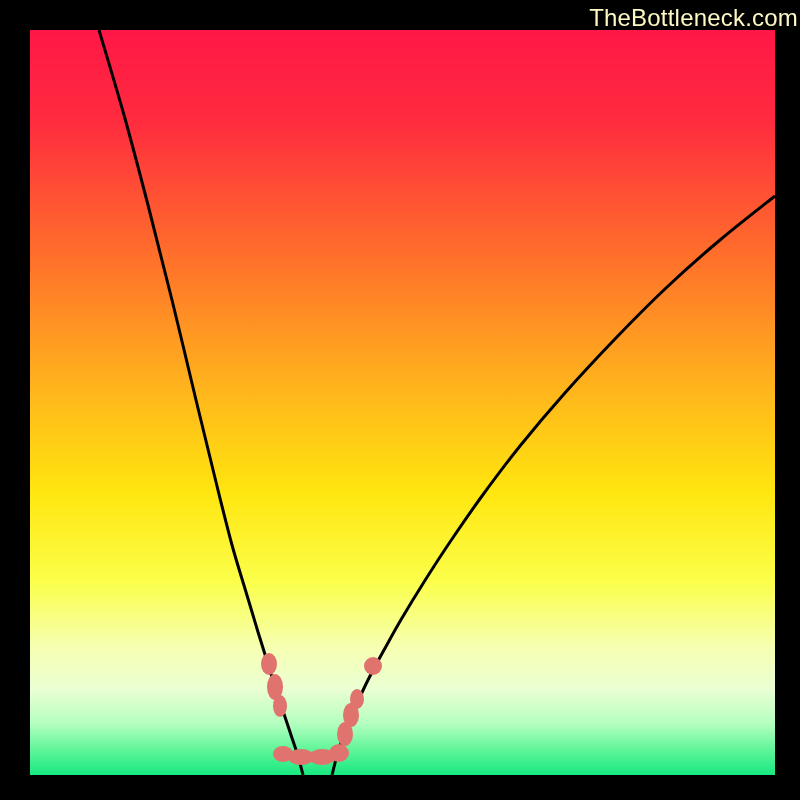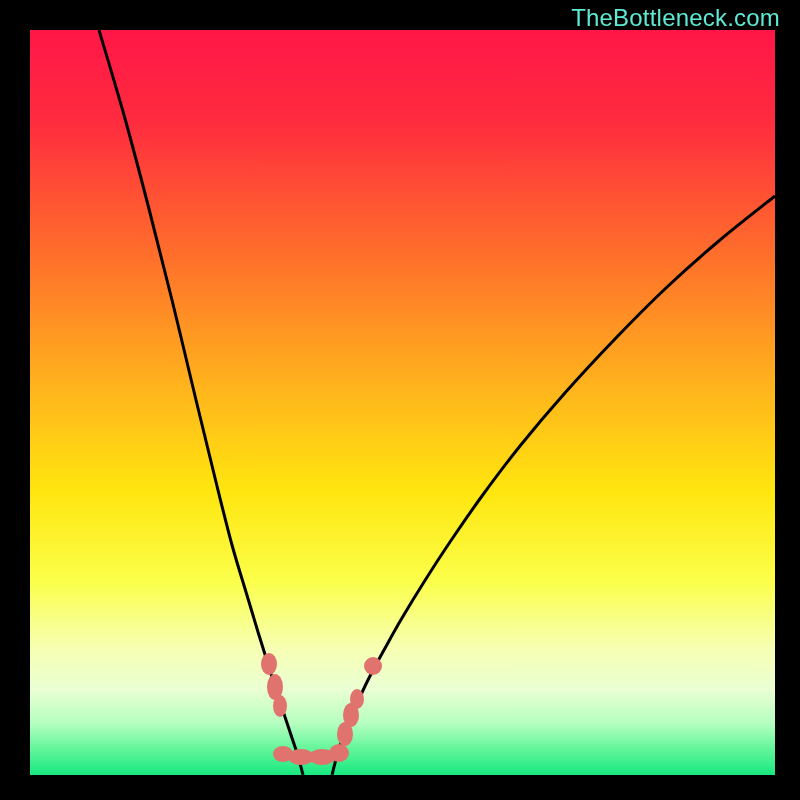--- a/index.html
+++ b/index.html
@@ -27,22 +27,22 @@
     height: 745px;
     overflow: hidden;
   }
   .gradient {
     position: absolute;
     left: 0; top: 0; width: 100%; height: 100%;
   }
   .watermark {
     position: absolute;
     top: 4px;
-    right: 20px;
-    color: #5eead4;
+    right: 2px;
+    color: #fef9c3;
     font-size: 24px;
     font-weight: 500;
     letter-spacing: 0.2px;
   }
   svg.curves {
     position: absolute;
     left: 0; top: 0;
     width: 100%;
     height: 100%;
   }

